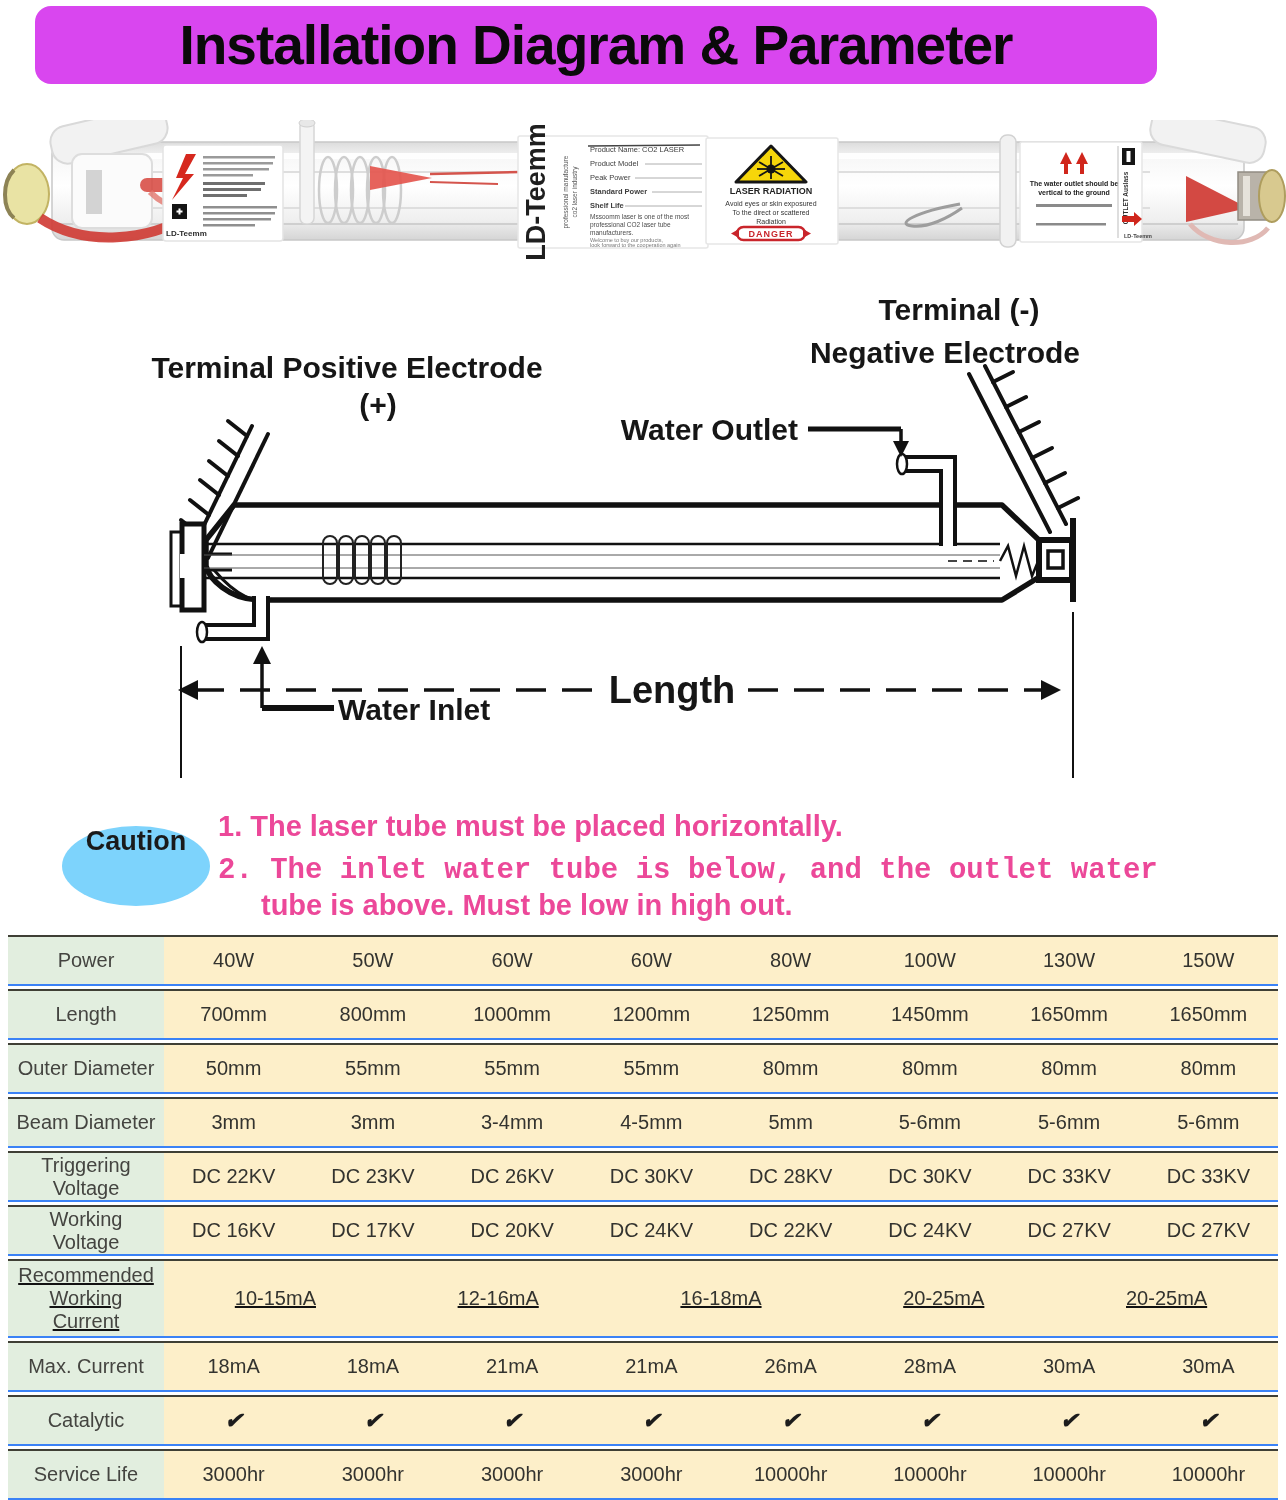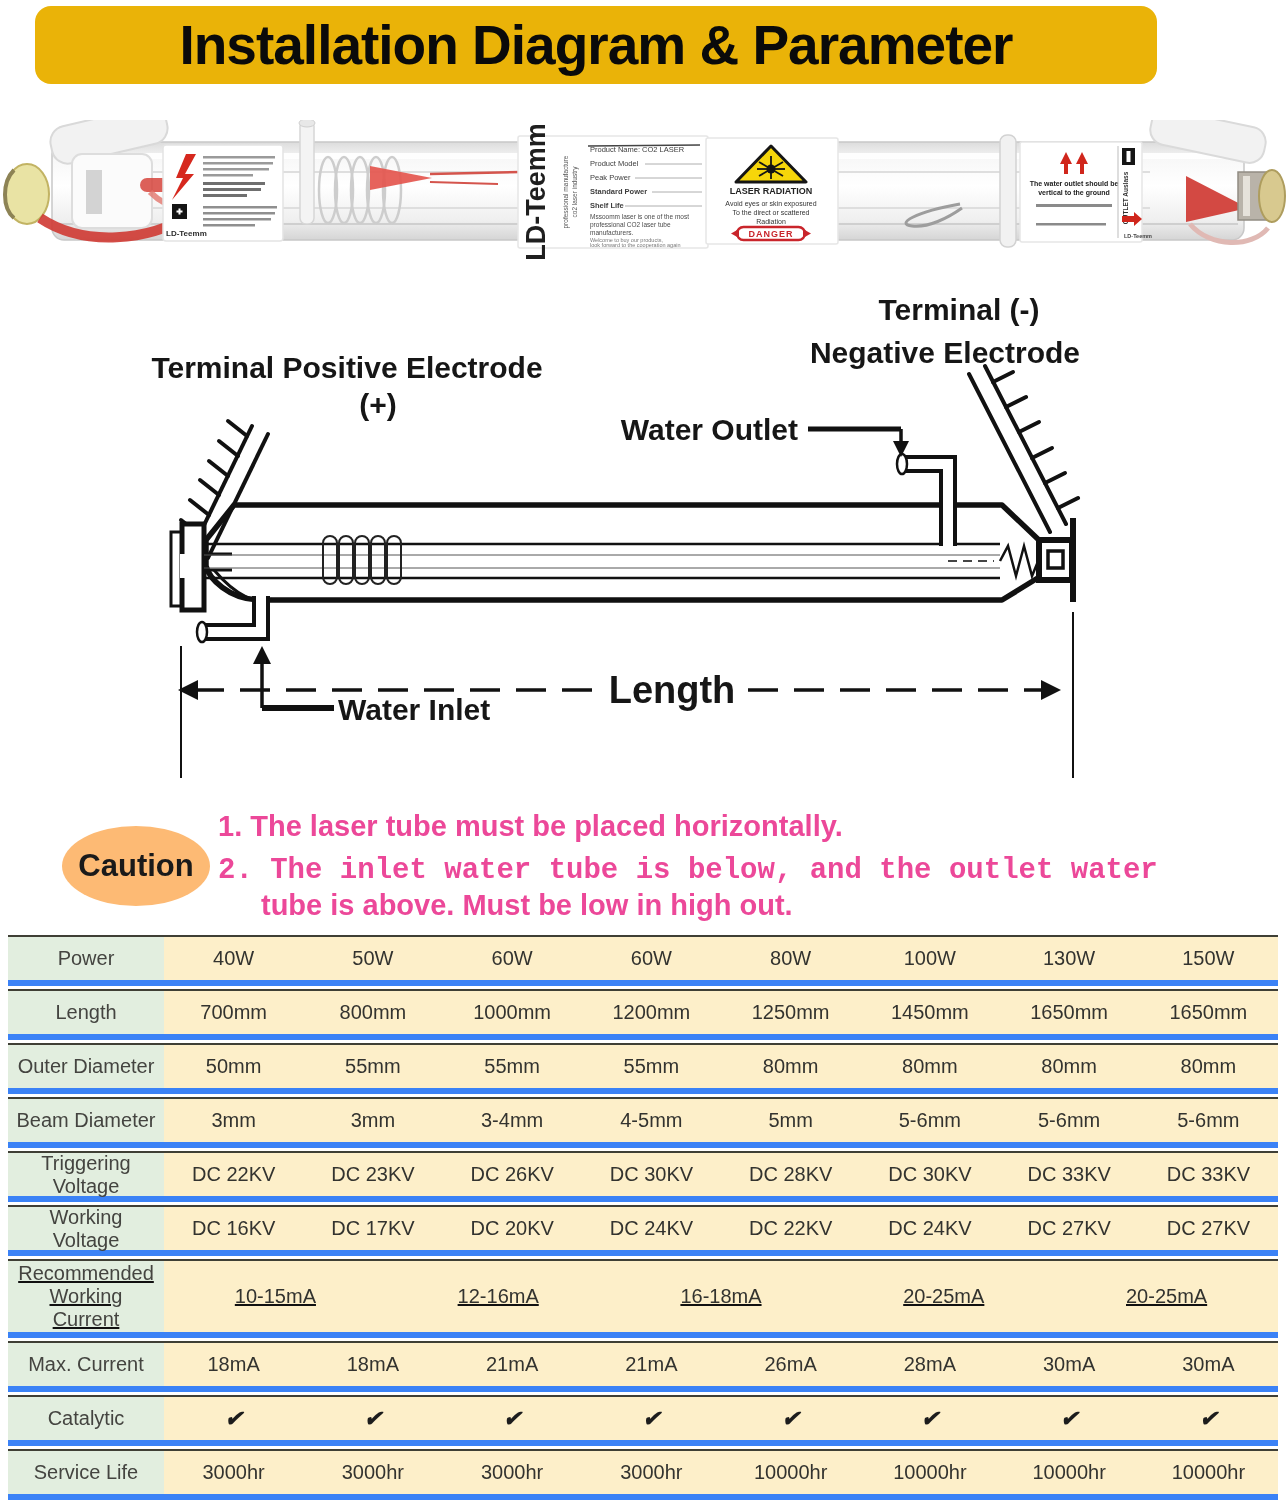--- a/index.html
+++ b/index.html
@@ -4,48 +4,48 @@
 <style>
   * { margin:0; padding:0; box-sizing:border-box; }
   html,body { background:#ffffff; }
   body {
     width:1286px; height:1500px; position:relative; overflow:hidden;
     font-family:"Liberation Sans", sans-serif; color:#111;
   }
   
   .title-bar {
     position:absolute; left:35px; top:6px; width:1122px; height:78px;
-    background:#eab308; border-radius:16px;
+    background:#d946ef; border-radius:16px;
     display:flex; align-items:center; justify-content:center;
   }
   .title-bar h1 {
     font-size:55px; font-weight:700; letter-spacing:-1px; color:#0a0a0a;
     font-family:"Liberation Sans", sans-serif; white-space:nowrap;
   }
   
   .tube-photo { position:absolute; left:0; top:120px; width:1286px; height:145px; }
   .diagram { position:absolute; left:0; top:278px; width:1286px; height:527px; }
   svg text { font-family:"Liberation Sans", sans-serif; }
   .dlabel { font-weight:700; fill:#161616; }
   
   .caution-badge {
     position:absolute; left:62px; top:826px; width:148px; height:80px;
-    background:#fdba74; border-radius:50%;
-    display:flex; align-items:center; justify-content:center;
-    font-size:31px; font-weight:700; color:#1a1a1a;
+    background:#7dd3fc; border-radius:50%;
+    display:flex; align-items:flex-start; justify-content:center;
+    font-size:27px; font-weight:700; color:#1a1a1a;
   }
   .caution-note { position:absolute; font-size:29px; font-weight:700; color:#ec4899; white-space:nowrap; }
   .note-1 { left:218px; top:810px; }
   .note-2a { left:218px; top:854px;font-family:Liberation Mono, monospace; }
   .note-2b { left:261px; top:889px; }
   
   .param-table { position:absolute; left:8px; top:935px; width:1270px; }
   .trow {
     display:flex; height:51px; margin-bottom:3px;
-    border-top:2px solid #3f3f35; border-bottom:6px solid #3b82f6;
+    border-top:2px solid #3f3f35; border-bottom:2px solid #3b82f6;
   }
   .trow.tall { height:79px;text-decoration:underline; }
   .cell {
     display:flex; align-items:center; justify-content:center;
     font-size:20px; color:#3a3a3a; text-align:center; line-height:1.15;
   }
   .cell.lbl { width:156px; background:#e2eedf; color:#444440; padding:0 6px; }
   .cell.val { flex:1; background:#fdefc9; color:#33332f; }
   .cell.val.check { font-size:22px; font-weight:700; font-style:italic; color:#1c1c1c; }
 </style>

